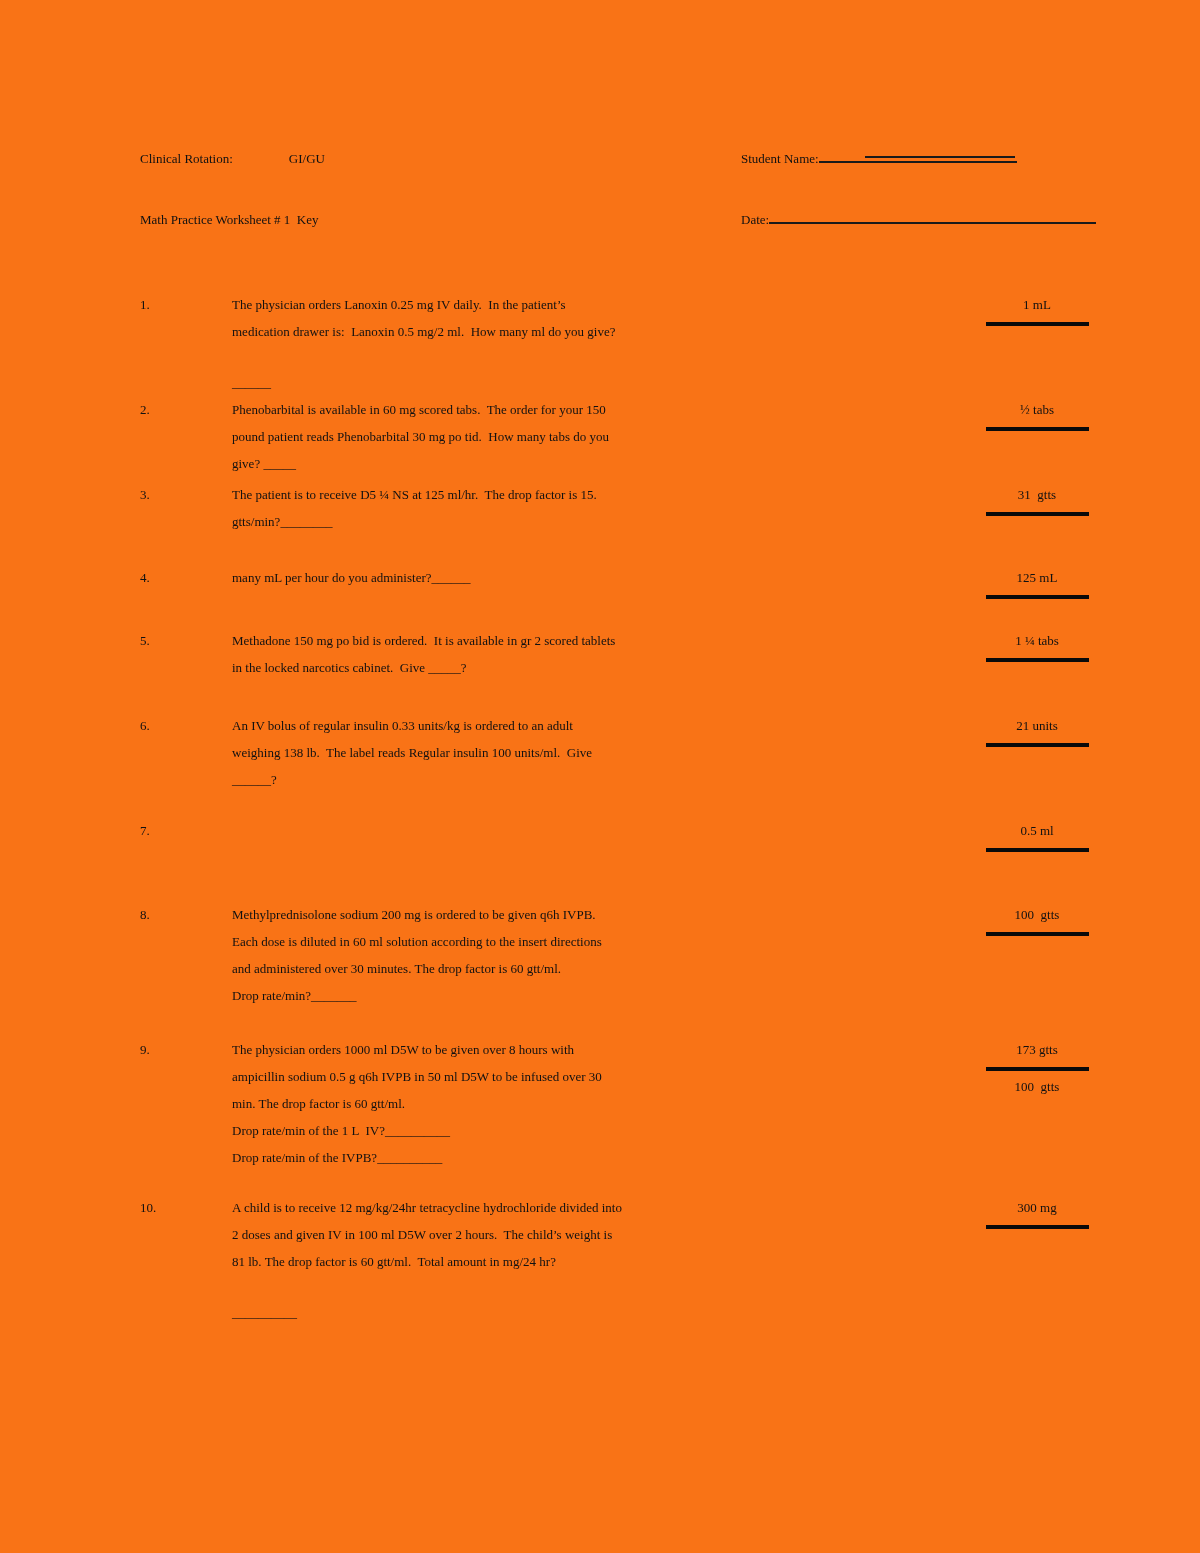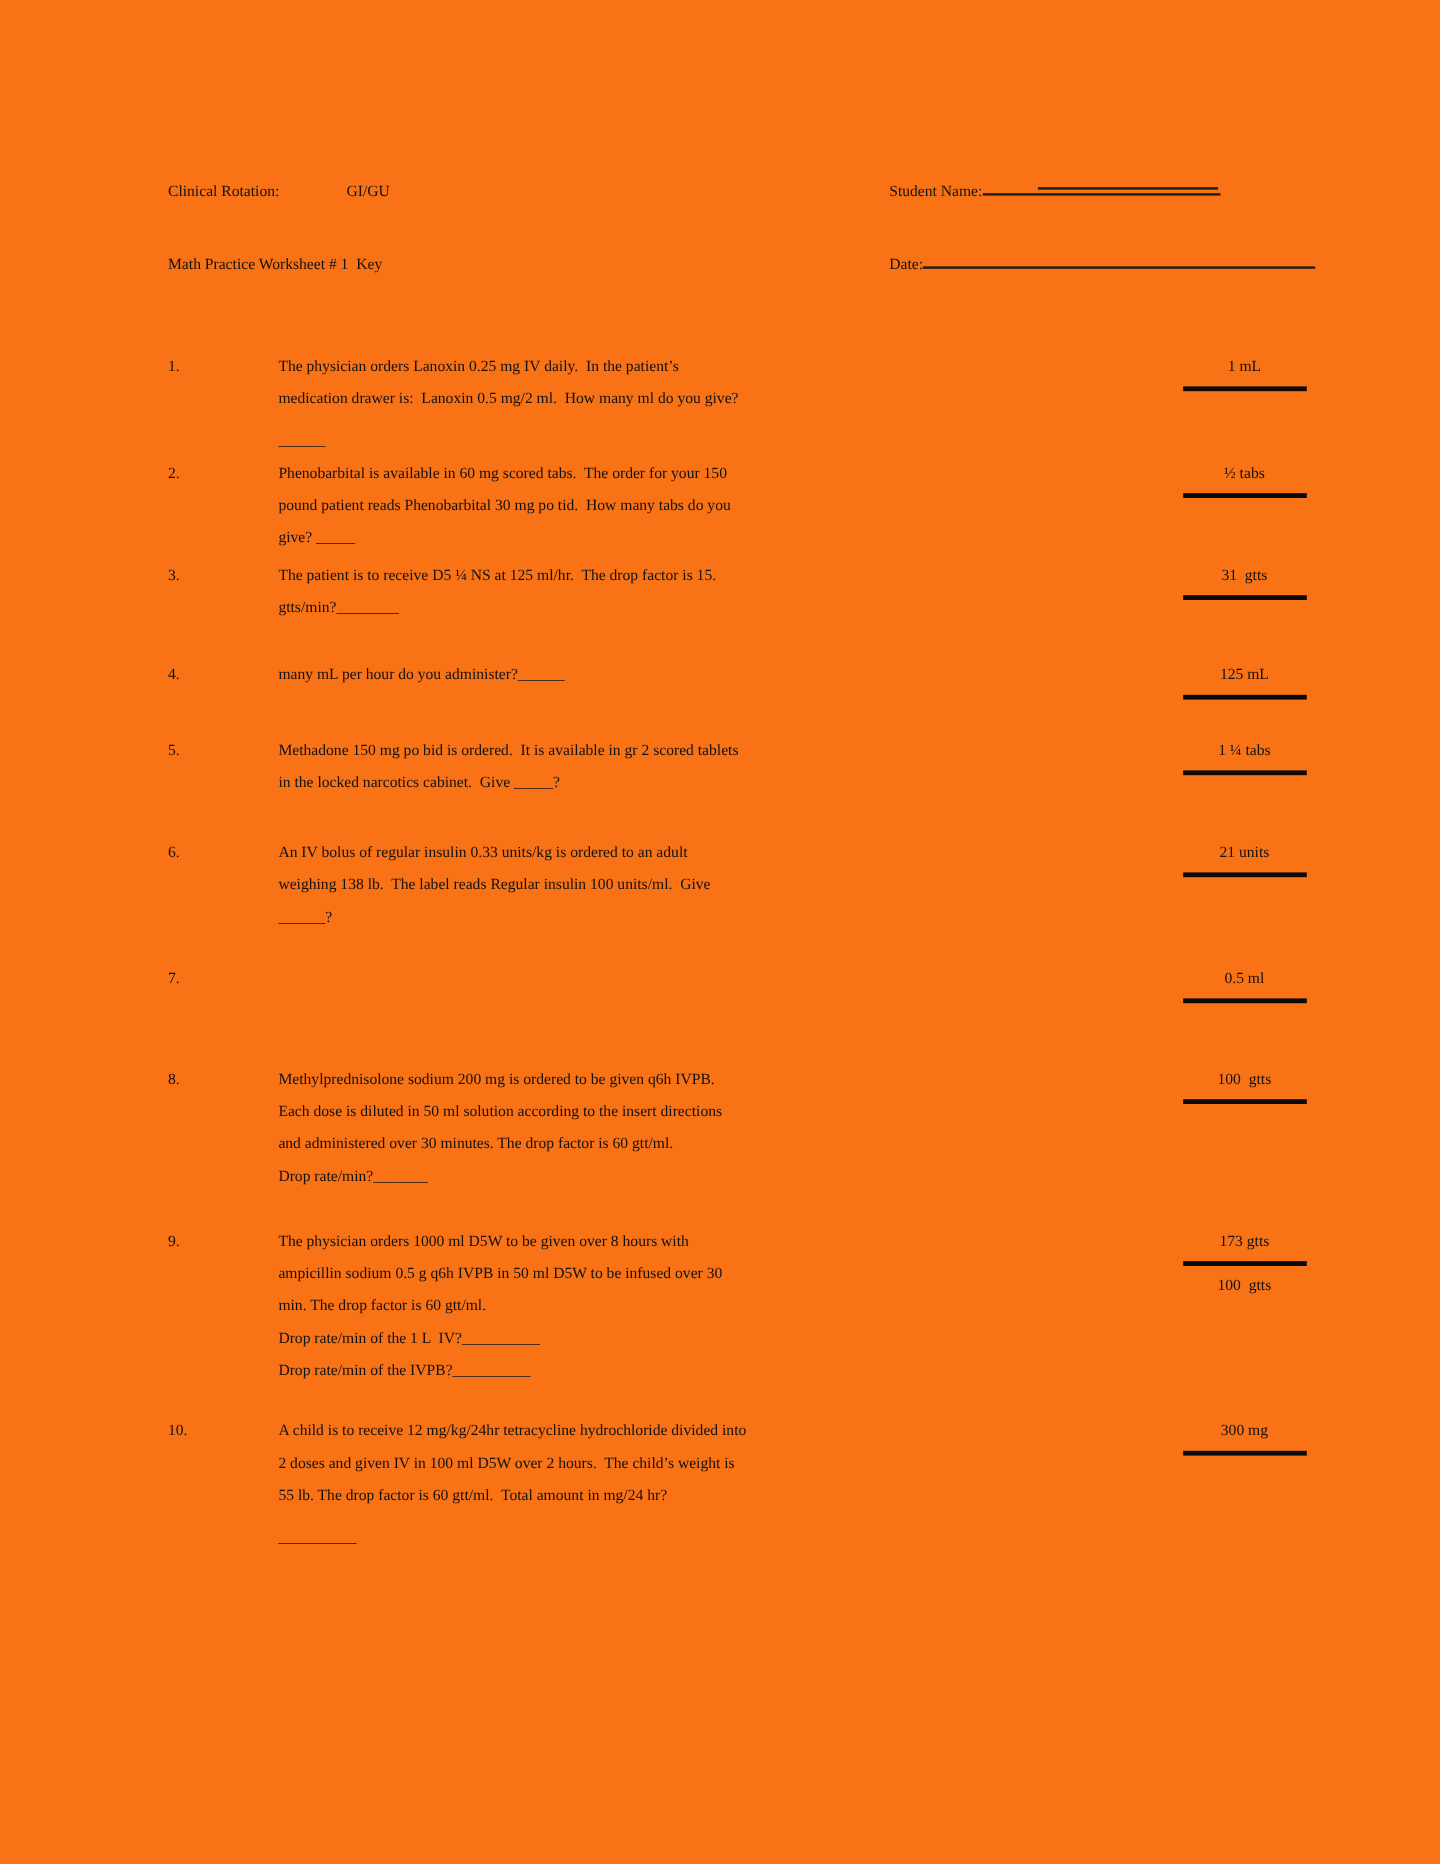--- a/index.html
+++ b/index.html
@@ -43,21 +43,21 @@
     border-bottom: 2px solid #1a1a1a;
   }
   .date-blank { flex: 1; }
 
   
   .questions { margin-top: 58px; }
   .question { display: flex; align-items: flex-start; }
   .qnum { width: 92px; flex-shrink: 0; }
   .qtext { width: 710px; flex-shrink: 0; }
   .qline { white-space: pre; }
-  .qline.orphan { margin-top: 8px; }
+  .qline.orphan { margin-top: 24px; }
   .qanswer {
     margin-left: auto;
     width: 118px;
     text-align: center;
     flex-shrink: 0;
   }
   .answer-underlined {
     display: inline-block;
     min-width: 103px;
     padding: 0 2px 4px 2px;
@@ -173,21 +173,21 @@
       <div class="qnum">7.</div>
       <div class="qanswer">
         <span class="answer-underlined">0.5 ml</span>
       </div>
     </div>
 
     <div class="question mb27">
       <div class="qnum">8.</div>
       <div class="qtext">
         <div class="qline">Methylprednisolone sodium 200 mg is ordered to be given q6h IVPB.</div>
-        <div class="qline">Each dose is diluted in 50 ml solution according to the insert directions</div>
+        <div class="qline">Each dose is diluted in 60 ml solution according to the insert directions</div>
         <div class="qline">and administered over 30 minutes. The drop factor is 60 gtt/ml.</div>
         <div class="qline">Drop rate/min?_______</div>
       </div>
       <div class="qanswer">
         <span class="answer-underlined">100  gtts</span>
       </div>
     </div>
 
     <div class="question mb23">
       <div class="qnum">9.</div>
@@ -202,21 +202,21 @@
         <span class="answer-underlined">173 gtts</span>
         <span class="answer-plain">100  gtts</span>
       </div>
     </div>
 
     <div class="question mb0">
       <div class="qnum">10.</div>
       <div class="qtext">
         <div class="qline">A child is to receive 12 mg/kg/24hr tetracycline hydrochloride divided into</div>
         <div class="qline">2 doses and given IV in 100 ml D5W over 2 hours.  The child’s weight is</div>
-        <div class="qline">55 lb. The drop factor is 60 gtt/ml.  Total amount in mg/24 hr?</div>
+        <div class="qline">81 lb. The drop factor is 60 gtt/ml.  Total amount in mg/24 hr?</div>
         <div class="qline orphan">__________</div>
       </div>
       <div class="qanswer">
         <span class="answer-underlined">300 mg</span>
       </div>
     </div>
 
   </div>
 </div>
 

